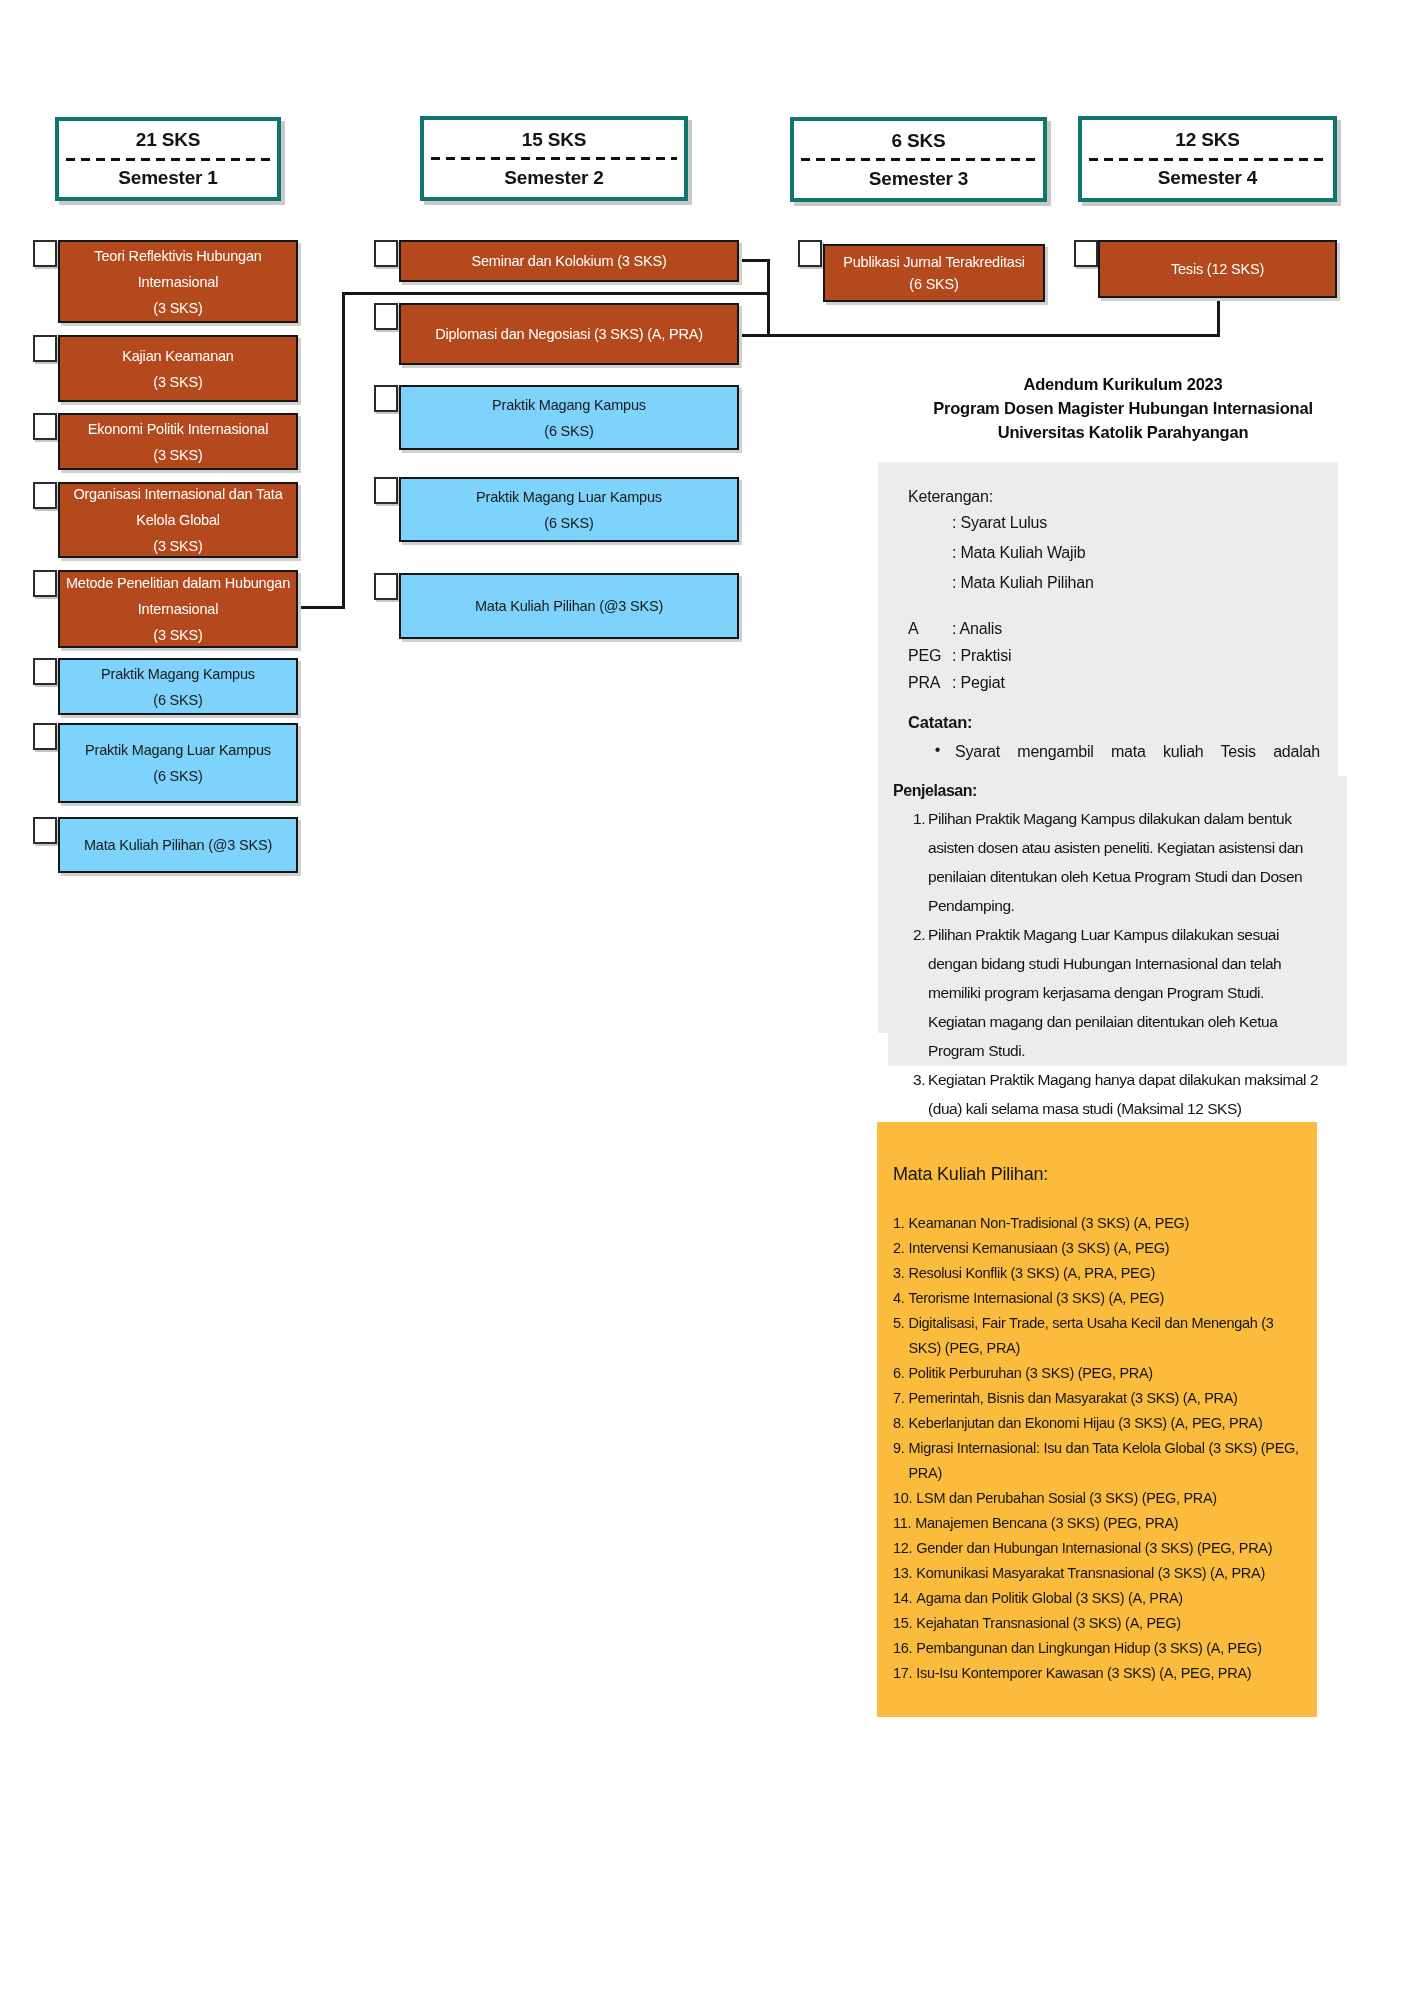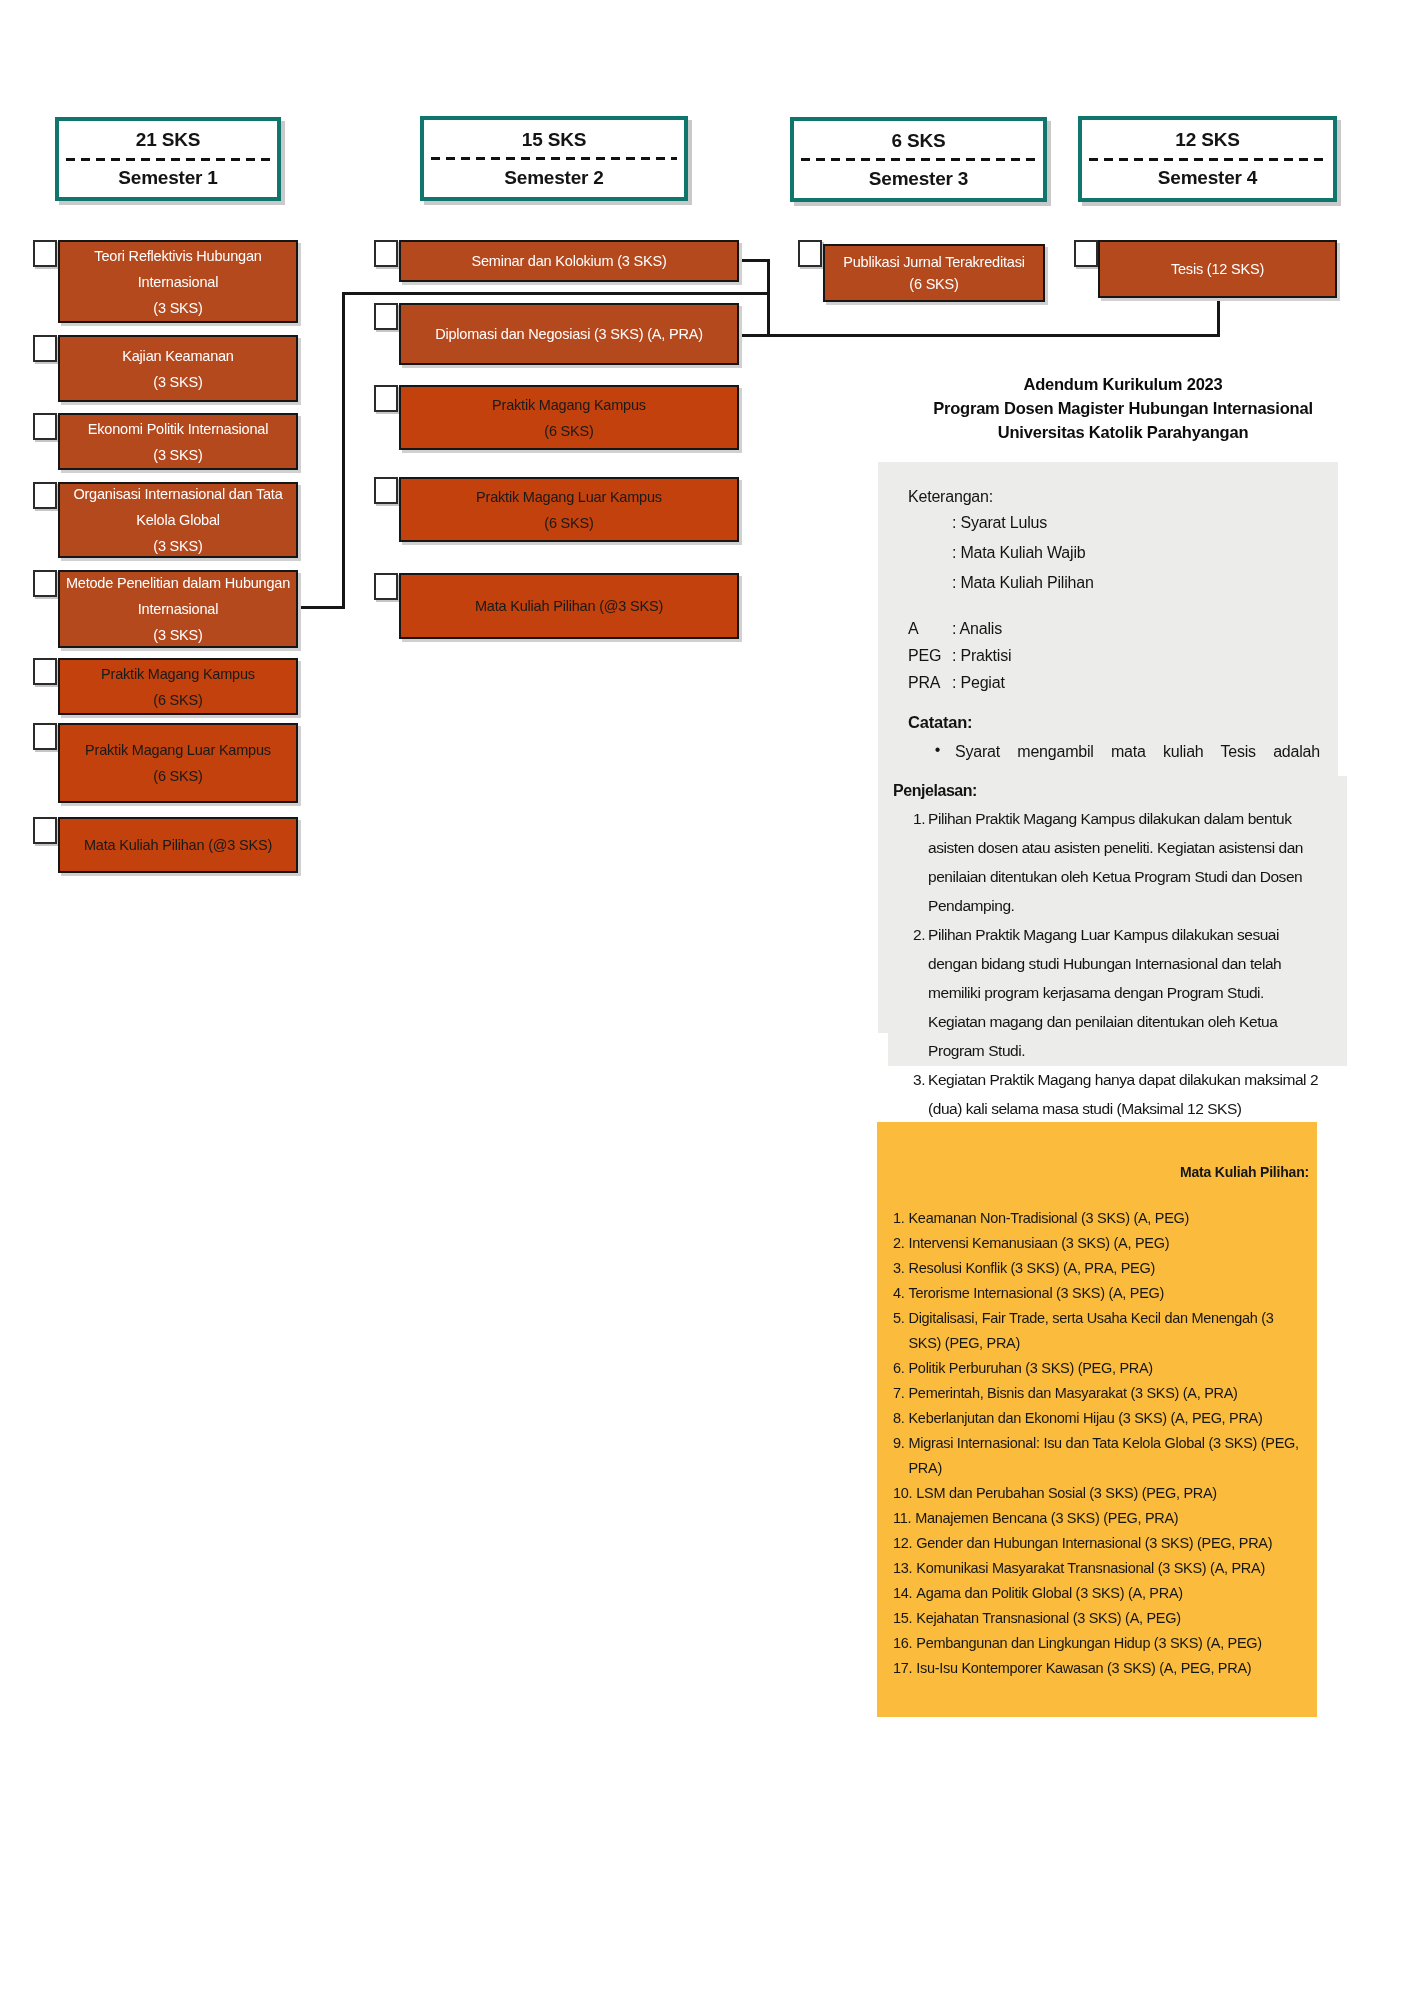--- a/index.html
+++ b/index.html
@@ -23,21 +23,21 @@
     background: repeating-linear-gradient(90deg, #111 0 9px, transparent 9px 15px);
   }
 
   
   .course {
     position: absolute; border: 2px solid #161616; box-shadow: 3px 3px 0 #d0d0d0;
     display: flex; align-items: center; justify-content: center; text-align: center;
     font-size: 14.5px; line-height: 26px; letter-spacing: -0.2px; padding: 0 4px;
   }
   .wajib   { background: #B4491E; color: #ffffff; }
-  .pilihan { background: #c2410c; color: #1a1a1a; }
+  .pilihan { background: #7dd3fc; color: #1a1a1a; }
   .course-text { white-space: pre-line; }
 
   
   .sq {
     position: absolute; width: 24px; height: 27px; background: #ffffff;
     border: 2px solid #2b2b2b; box-shadow: 2px 2px 0 #c6c6c6;
   }
 
   
   .conn { position: absolute; background: #161616; }
@@ -83,21 +83,21 @@
     counter-increment: pn; line-height: 29px;
   }
   ol.plist > li::before { content: counter(pn) "."; }
 
   
   #electives {
     position: absolute; left: 877px; top: 1122px; width: 440px; height: 595px;
     background: #FBBC3D; padding: 42px 8px 0 16px; font-size: 14.5px;
     letter-spacing: -0.3px; z-index: 1; color: #161616;
   }
-  .elect-h { text-align: right; font-weight: bold; font-size: 14px; letter-spacing: -0.2px; }
+  .elect-h { text-align: left; font-weight: normal; font-size: 18px; letter-spacing: -0.2px; }
   ol.elist { margin-top: 26px; padding: 0; list-style: none; counter-reset: en; }
   ol.elist > li {
     display: grid; grid-template-columns: max-content 1fr; column-gap: 4px;
     counter-increment: en; line-height: 25px;
   }
   ol.elist > li::before { content: counter(en) "."; }
 </style>
 </head>
 <body>
 

